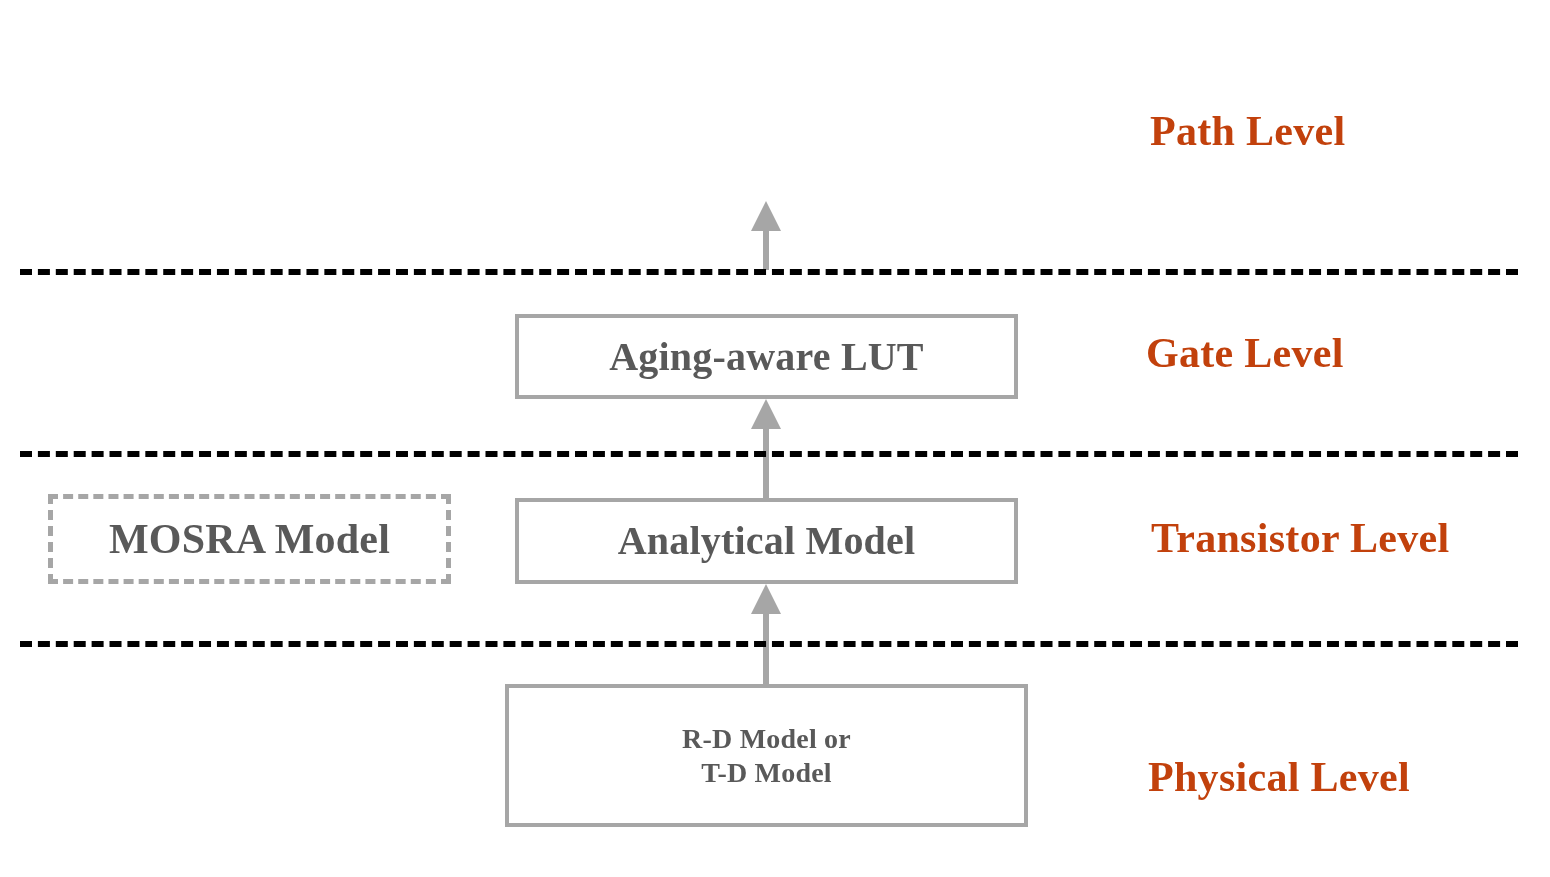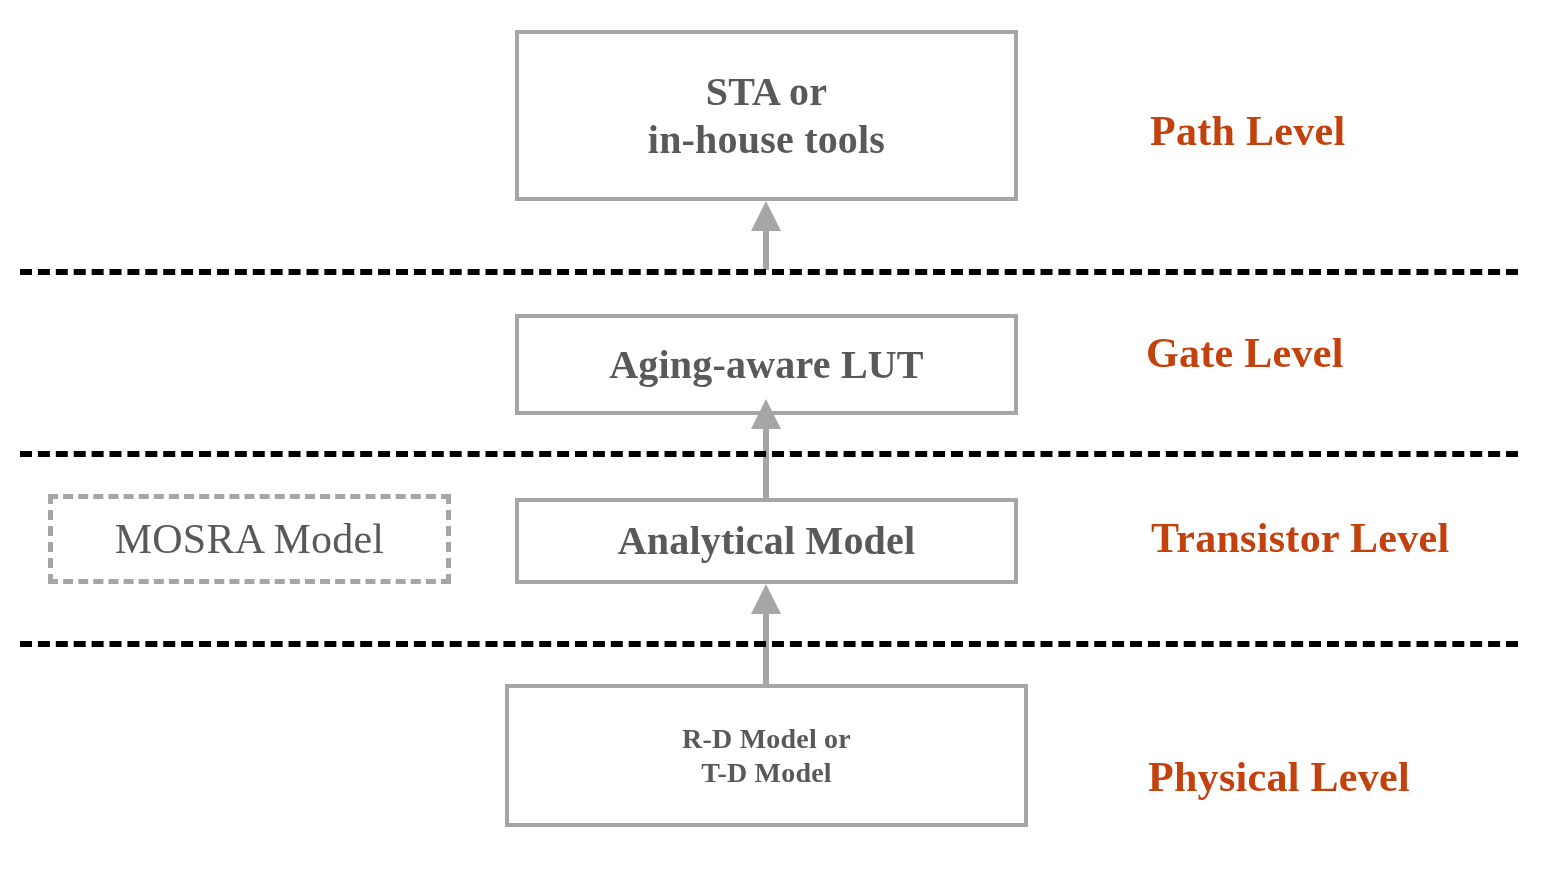--- a/index.html
+++ b/index.html
@@ -36,21 +36,21 @@
     letter-spacing: 0.2px;
   }
 
   #box-sta {
     left: 515px;  top: 30px;
     width: 503px; height: 171px;
     font-size: 40px;
   }
   #box-lut {
     left: 515px;  top: 314px;
-    width: 503px; height: 101px;
+    width: 503px; height: 85px;
     font-size: 40px;
   }
   #box-analytical {
     left: 515px;  top: 498px;
     width: 503px; height: 86px;
     font-size: 40px;
   }
   #box-rd {
     left: 505px;  top: 684px;
     width: 523px; height: 143px;
@@ -63,21 +63,21 @@
     box-sizing: border-box;
     left: 48px;  top: 494px;
     width: 403px; height: 90px;
     border: 5px dashed #a6a6a6;
     background: #ffffff;
     display: flex;
     align-items: center;
     justify-content: center;
     text-align: center;
     color: #595959;
-    font-weight: normal;
+    font-weight: bold;
     font-size: 42px;
     letter-spacing: 0.2px;
   }
 
   
   .separator {
     position: absolute;
     left: 20px;
     width: 1498px;
     height: 0;
@@ -131,22 +131,20 @@
   #label-path       { left: 1150px; top: 107px; }
   #label-gate       { left: 1146px; top: 329px; }
   #label-transistor { left: 1135px; top: 514px; margin-left: 16px; }
   #label-physical   { left: 1148px; top: 753px; }
 </style>
 </head>
 <body>
 
 <div id="canvas">
 
-  <div class="box" id="box-sta">STA  or
-in-house tools</div>
 
   <div class="arrow" id="arrow-gate-to-path">
     <span class="head"></span>
     <span class="shaft"></span>
   </div>
 
   <div class="level-label" id="label-path">Path Level</div>
 
   <div class="separator" id="sep-1"></div>
 

